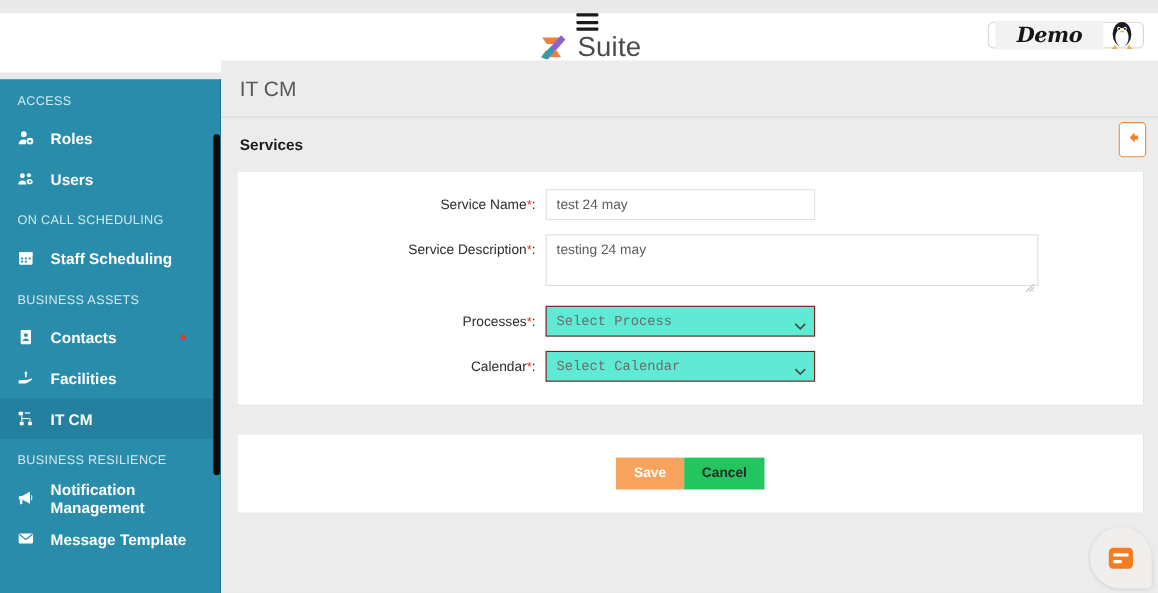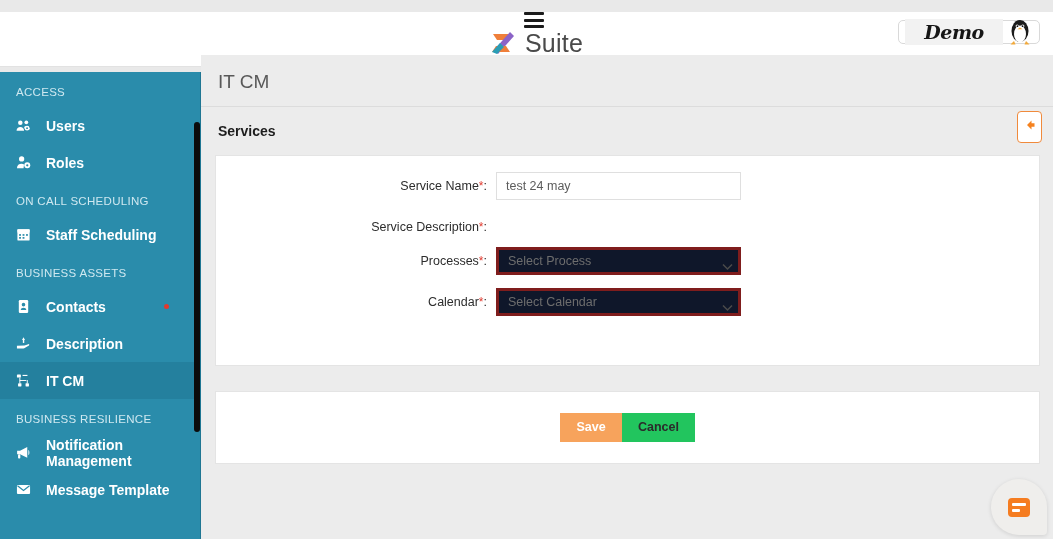--- a/index.html
+++ b/index.html
@@ -150,21 +150,21 @@
     background: #ffffff;
     border: 1px solid #e4e4e4;
   }
   .card-title {
     padding: 11px 0 10px 18px;
     color: #5b21b6;
     font-size: 14px;
     font-weight: bold;
     border-bottom: 1px solid #ededed;
   }
-  .card-body { padding: 16px 0 36px 0; }
+  .card-body { padding: 16px 0 8px 0; }
 
   .frow {
     display: flex; align-items: flex-start;
     margin-bottom: 13px;
   }
   .flabel {
     width: 280px;
     text-align: right;
     padding-right: 9px;
     padding-top: 7px;
@@ -198,24 +198,24 @@
   }
   .tarea-wrap { position: relative; width: 448px; }
   .grip {
     position: absolute; right: 3px; bottom: 3px;
     width: 9px; height: 9px;
     pointer-events: none;
   }
   .sel-wrap { position: relative; width: 245px; }
   .sel {
     width: 245px; height: 28px;
-    border: 3px solid #7f1d1d;
-    background: #0f172a;
+    border: 1px solid #7f1d1d;
+    background: #5eead4;
     padding: 0 24px 0 9px;
-    font-family: Liberation Sans, sans-serif;
+    font-family: Liberation Mono, monospace;
     font-size: 12.5px;
     color: #6d6d6d;
     outline: none;
     appearance: none; -webkit-appearance: none;
     cursor: pointer;
   }
   .caret {
     position: absolute; right: 8px; top: 10px;
     pointer-events: none;
   }
@@ -305,40 +305,40 @@
       </span>
     </div>
   </div>
 
   <div class="sidebar">
     <div id="side-groups">
         <div class="side-head">ACCESS</div>
         <div class="side-item">
           <span class="ico">
             <svg width="15" height="15" viewBox="0 0 16 16" fill="#ffffff">
+              <circle cx="6" cy="4.2" r="2.8"></circle>
+              <path d="M1 14c0-3 2.3-4.6 5-4.6 1 0 1.9.2 2.6.6L8 14z"></path>
+              <circle cx="12" cy="11" r="3.2"></circle>
+              <circle cx="12" cy="11" r="1.2" fill="#2a8cab"></circle>
+            </svg>
+          </span>
+          <span>Roles</span>
+        </div>
+        <div class="side-item">
+          <span class="ico">
+            <svg width="15" height="15" viewBox="0 0 16 16" fill="#ffffff">
               <circle cx="4.6" cy="5" r="2.4"></circle>
               <path d="M.6 13.5c0-2.5 1.8-3.9 4-3.9s4 1.4 4 3.9z"></path>
               <circle cx="11" cy="4.6" r="2"></circle>
               <path d="M8.4 9.6c.7-.5 1.6-.8 2.6-.8 2 0 3.6 1.2 3.6 3.4h-4"></path>
               <circle cx="11.8" cy="10.8" r="2.6"></circle>
               <circle cx="11.8" cy="10.8" r="1" fill="#2a8cab"></circle>
             </svg>
           </span>
           <span>Users</span>
-        </div>
-        <div class="side-item">
-          <span class="ico">
-            <svg width="15" height="15" viewBox="0 0 16 16" fill="#ffffff">
-              <circle cx="6" cy="4.2" r="2.8"></circle>
-              <path d="M1 14c0-3 2.3-4.6 5-4.6 1 0 1.9.2 2.6.6L8 14z"></path>
-              <circle cx="12" cy="11" r="3.2"></circle>
-              <circle cx="12" cy="11" r="1.2" fill="#2a8cab"></circle>
-            </svg>
-          </span>
-          <span>Roles</span>
         </div>
         <div class="side-head">ON CALL SCHEDULING</div>
         <div class="side-item">
           <span class="ico">
             <svg width="15" height="15" viewBox="0 0 16 16" fill="#ffffff">
               <rect x="1.5" y="2.5" width="13" height="12" rx="1"></rect>
               <rect x="1.5" y="2.5" width="13" height="3.4" fill="#ffffff"></rect>
               <rect x="3.3" y="7.6" width="2" height="1.8" fill="#2a8cab"></rect>
               <rect x="7" y="7.6" width="2" height="1.8" fill="#2a8cab"></rect>
               <rect x="10.7" y="7.6" width="2" height="1.8" fill="#2a8cab"></rect>
@@ -362,21 +362,21 @@
         </div>
         <div class="side-item">
           <span class="ico">
             <svg width="15" height="15" viewBox="0 0 16 16" fill="#ffffff">
               <path d="M8 1.2 L9.6 4.2 L6.4 4.2 Z"></path>
               <rect x="7.3" y="3.8" width="1.5" height="3.6"></rect>
               <path d="M1 10.6h5.3l2.6.9c.5.2.5.9-.1.9H5.6"></path>
               <path d="M9 10.1l4.2-1.4c.8-.3 1.4.8.6 1.3l-5 3c-.5.3-1 .4-1.6.4H1v-2.9z"></path>
             </svg>
           </span>
-          <span>Description</span>
+          <span>Facilities</span>
         </div>
         <div class="side-item active">
           <span class="ico">
             <svg width="15" height="15" viewBox="0 0 16 16" fill="#ffffff">
               <rect x="1" y="1.5" width="4.2" height="3.4" rx=".5"></rect>
               <rect x="2.2" y="11" width="3.6" height="3.4" rx=".5"></rect>
               <rect x="10.2" y="11" width="3.6" height="3.4" rx=".5"></rect>
               <rect x="3.6" y="4.9" width="1" height="2.6"></rect>
               <rect x="4" y="7.5" width="7" height="1"></rect>
               <rect x="3.6" y="7.5" width="1" height="3.5"></rect>
@@ -427,20 +427,25 @@
     </div>
 
     <div class="card">
       <div class="card-body" id="form-body">
           <div class="frow">
             <div class="flabel"><span>Service Name</span><span class="req">*</span><span>:</span></div>
             <div class="fctl"><input type="text" class="inp" placeholder="" value="test 24 may" style=""></div>
           </div>
           <div class="frow">
             <div class="flabel"><span>Service Description</span><span class="req">*</span><span>:</span></div>
+            <div class="fctl">
+              <div class="tarea-wrap"><textarea class="tarea" placeholder="" style="">testing 24 may</textarea><span class="grip"><svg width="9" height="9" viewBox="0 0 9 9" stroke="#c2c2c2" stroke-width="1">
+                    <path d="M8 1 L1 8 M8 4 L4 8 M8 7 L7 8"></path>
+                  </svg></span></div>
+            </div>
           </div>
           <div class="frow">
             <div class="flabel"><span>Processes</span><span class="req">*</span><span>:</span></div>
             <div class="fctl">
               <div class="sel-wrap"><select class="sel"><option>Select Process</option></select><span class="caret"><svg width="11" height="8" viewBox="0 0 11 8">
                     <path d="M1 1.5 L5.5 6 L10 1.5" stroke="#4a4a4a" stroke-width="1.5" fill="none"></path>
                   </svg></span></div>
             </div>
           </div>
           <div class="frow">

